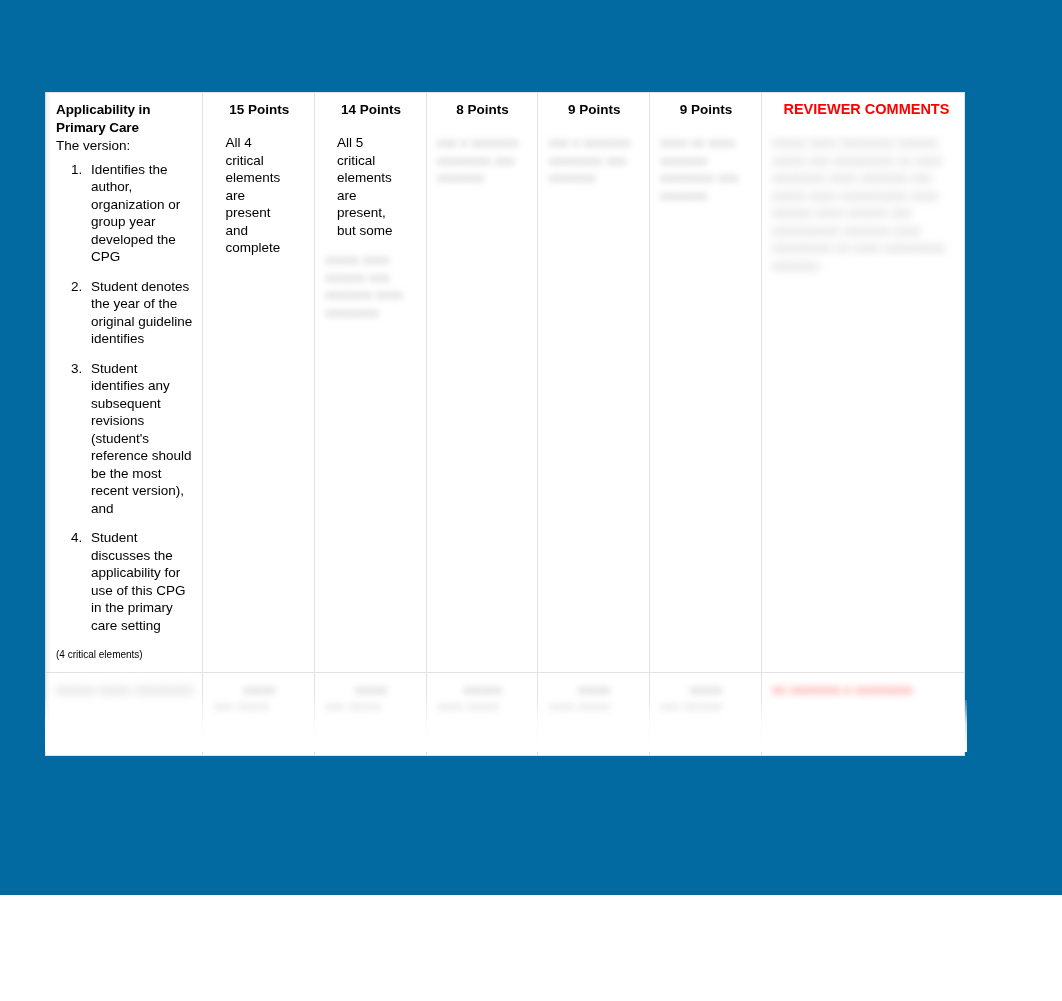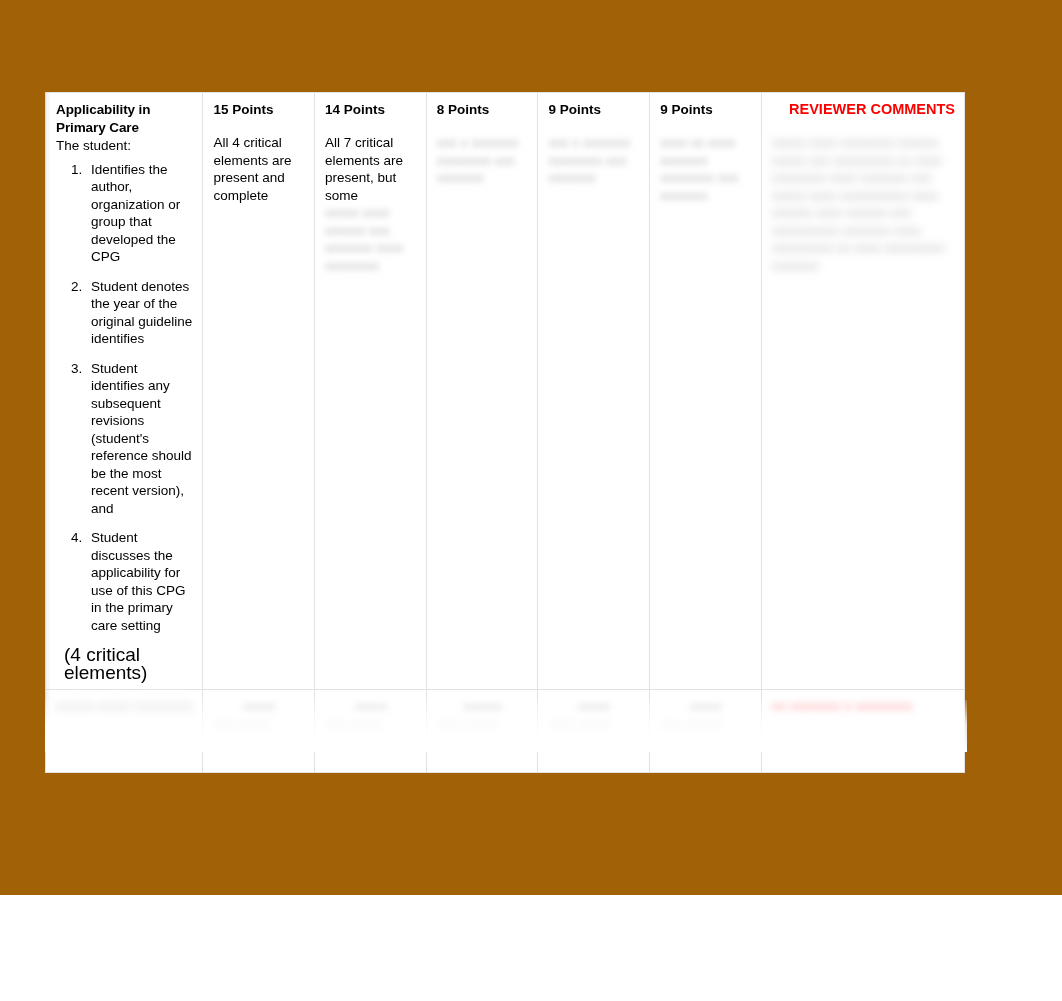--- a/index.html
+++ b/index.html
@@ -15,21 +15,21 @@
     color: #000000;
     overflow: hidden;
   }
 
   .page {
     position: absolute;
     left: 0;
     top: 0;
     width: 1062px;
     height: 895px;
-    background: #a16207;
+    background: #0369a1;
   }
 
   .rubric-table {
     position: absolute;
     left: 45px;
     top: 92px;
     width: 920px;
     border-collapse: collapse;
     table-layout: fixed;
     background: #ffffff;
@@ -71,45 +71,45 @@
   ol.crit-list li {
     font-size: 13.5px;
     line-height: 17.5px;
     margin: 0 0 12px 0;
     padding-left: 5px;
   }
   ol.crit-list li::marker {
     font-size: 13.5px;
   }
   .crit-footer {
-    font-size: 19px;
-    line-height: 17.5px;
-    margin: 6px 0 0 8px;
+    font-size: 10px;
+    line-height: 17.5px;
+    margin: 6px 0 0 0;
   }
 
   .pts-head {
     font-size: 13.5px;
     font-weight: bold;
-    text-align: left;
+    text-align: center;
     line-height: 17px;
     margin: 0 0 16px 0;
   }
   .pts-body {
     font-size: 13.5px;
     line-height: 17.5px;
     text-align: left;
-    margin: 0;
+    margin: 12px;
   }
 
   .comments-head {
     font-size: 14.5px;
     font-weight: bold;
     line-height: 17px;
     margin: 0 0 16px 6px;
-    text-align: right;
+    text-align: center;
   }
 
   
   .redacted {
     margin: 0;
     line-height: 17.5px;
     font-size: 13.5px;
     color: #b8b8b8;
     filter: blur(3.2px);
     -webkit-filter: blur(3.2px);
@@ -166,39 +166,39 @@
       <col class="col-pts">
       <col class="col-pts">
       <col class="col-pts">
       <col class="col-comments">
     </colgroup>
     <tbody>
       <tr class="row-main">
 
         <td>
           <p class="crit-title">Applicability in Primary Care</p>
-          <p class="crit-lead">The student:</p>
+          <p class="crit-lead">The version:</p>
           <ol class="crit-list">
-            <li>Identifies the author, organization or group that developed the CPG</li>
+            <li>Identifies the author, organization or group year developed the CPG</li>
             <li>Student denotes the year of the original guideline identifies</li>
             <li>Student identifies any subsequent revisions (student's reference should be the most recent version), and</li>
             <li>Student discusses the applicability for use of this CPG in the primary care setting</li>
           </ol>
           <p class="crit-footer">(4 critical elements)</p>
         </td>
 
         <td>
           <p class="pts-head">15 Points</p>
           <p class="pts-body"> All 4 critical elements are present and complete</p>
           <p class="redacted"></p>
         </td>
 
         <td>
           <p class="pts-head">14 Points</p>
-          <p class="pts-body">All 7 critical elements are present, but some</p>
+          <p class="pts-body">All 5 critical elements are present, but some</p>
           <p class="redacted">xxxxx xxxx xxxxxx xxx xxxxxxx xxxx xxxxxxxx</p>
         </td>
 
         <td>
           <p class="pts-head">8 Points</p>
           <p class="redacted">xxx x xxxxxxx xxxxxxxx xxx xxxxxxx</p>
         </td>
 
         <td>
           <p class="pts-head">9 Points</p>

